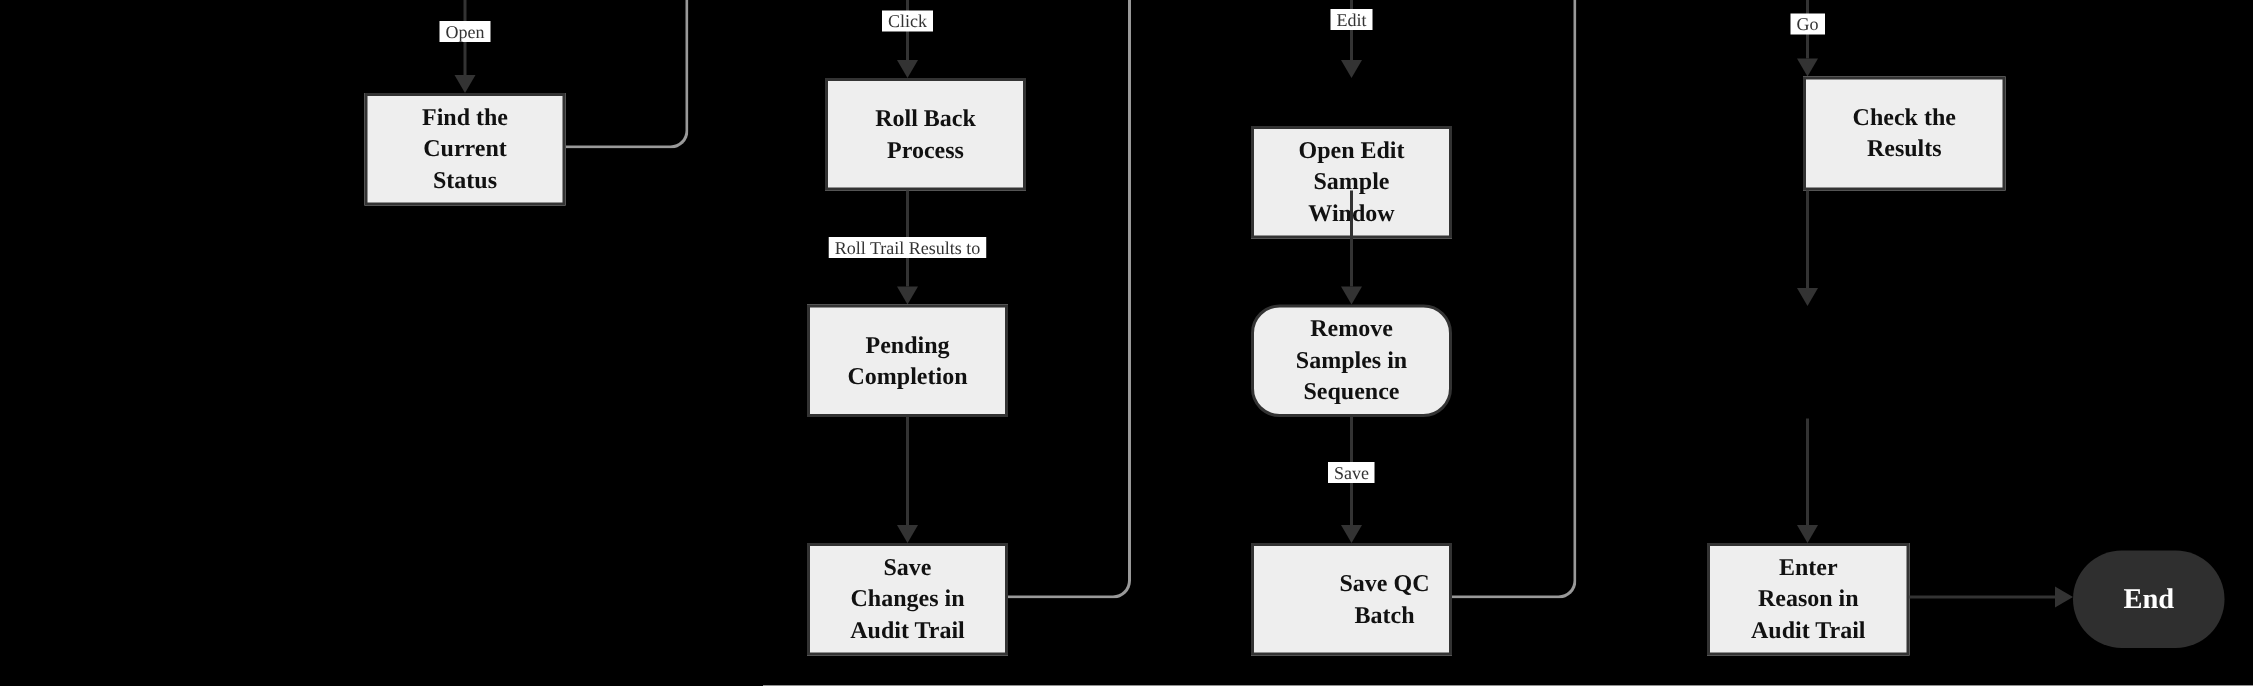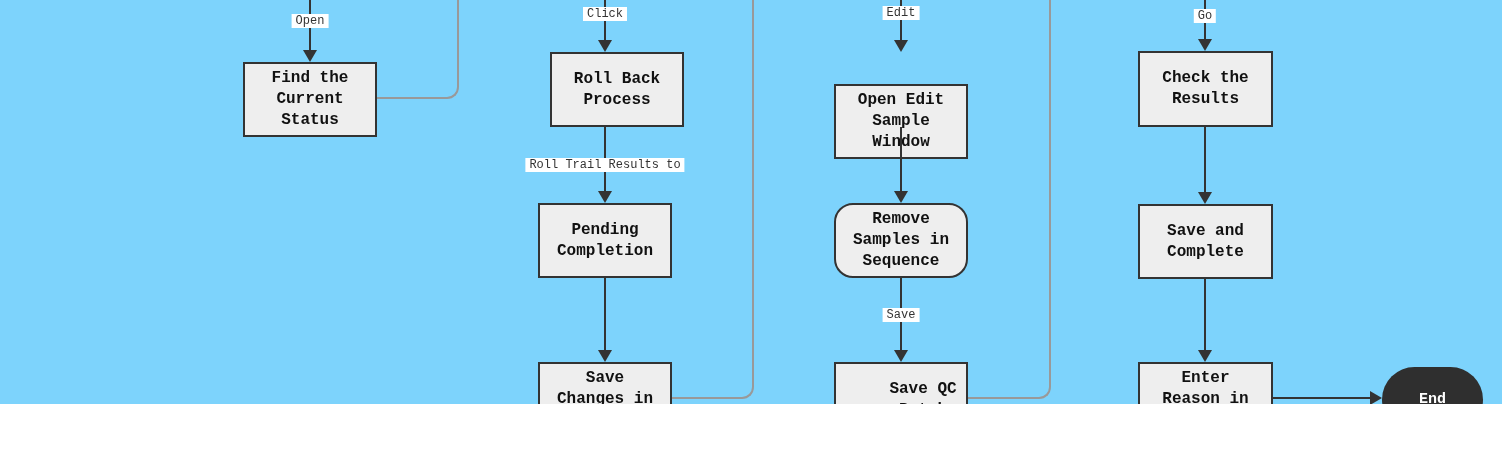--- a/index.html
+++ b/index.html
@@ -1,21 +1,21 @@
 <!DOCTYPE html>
 <html style="--node-fill: #eeeeee; --node-border: #333333; --arrow: #333333; --loop-connector: #999999; --end-fill: #2f2f2f; --end-text: #ffffff;"><head>
 <meta charset="utf-8">
 <style>
   html,body{margin:0;padding:0;background:#ffffff;}
   #canvas{
     position:relative;
-    width:1502px;height:404px;
-    background:#7dd3fc;
+    width:1502px;height:457px;
+    background:#000000;
     overflow:hidden;
-    font-family:Liberation Mono, monospace;
+    font-family:Liberation Serif, serif;
   }
   .node{
     position:absolute;
     box-sizing:border-box;
     background:var(--node-fill,#eeeeee);
     border:2px solid var(--node-border,#333333);
     color:#111111;
     font-size:16px;
     line-height:21px;
     font-weight:bold;
@@ -24,21 +24,21 @@
     display:flex;
     align-items:center;
     justify-content:center;
   }
   .end-node{
     position:absolute;
     box-sizing:border-box;
     background:var(--end-fill,#2f2f2f);
     color:var(--end-text,#ffffff);
     border-radius:33px;
-    font-size:15px;
+    font-size:19px;
     font-weight:bold;
     display:flex;
     align-items:center;
     justify-content:center;
   }
   .vline{position:absolute;width:2px;background:var(--arrow,#333333);}
   .hline{position:absolute;height:2px;background:var(--arrow,#333333);}
   .arrowhead-down{
     position:absolute;width:0;height:0;
     border-left:7px solid transparent;
@@ -119,27 +119,25 @@
 
   <div class="vline" style="left:900px;top:278px;height:72px;"></div>
   <div class="arrowhead-down" style="left:894px;top:350px;"></div>
   <div class="edge-label" style="left:901px;top:308px;">Save</div>
   <div class="node" style="left:834px;top:362px;width:134px;height:75px;padding-left:44px;">Save QC
 Batch</div>
 
   <div class="vline" style="left:1204px;top:0;height:39px;"></div>
   <div class="arrowhead-down" style="left:1198px;top:39px;"></div>
   <div class="edge-label" style="left:1205px;top:9px;">Go</div>
-  <div class="node" style="left:1138px;top:51px;width:135px;height:76px;">Check the
+  <div class="node" style="left:1202px;top:51px;width:135px;height:76px;">Check the
 Results</div>
 
   <div class="vline" style="left:1204px;top:127px;height:65px;"></div>
   <div class="arrowhead-down" style="left:1198px;top:192px;"></div>
-  <div class="node" style="left:1138px;top:204px;width:135px;height:75px;">Save and
-Complete</div>
 
   <div class="vline" style="left:1204px;top:279px;height:71px;"></div>
   <div class="arrowhead-down" style="left:1198px;top:350px;"></div>
   <div class="node" style="left:1138px;top:362px;width:135px;height:75px;text-align:center;">Enter
 Reason in
 Audit Trail</div>
 
   <div class="hline" style="left:1273px;top:397px;width:97px;"></div>
   <div class="arrowhead-right" style="left:1370px;top:391px;"></div>
   <div class="end-node" style="left:1382px;top:367px;width:101px;height:65px;">End</div>

